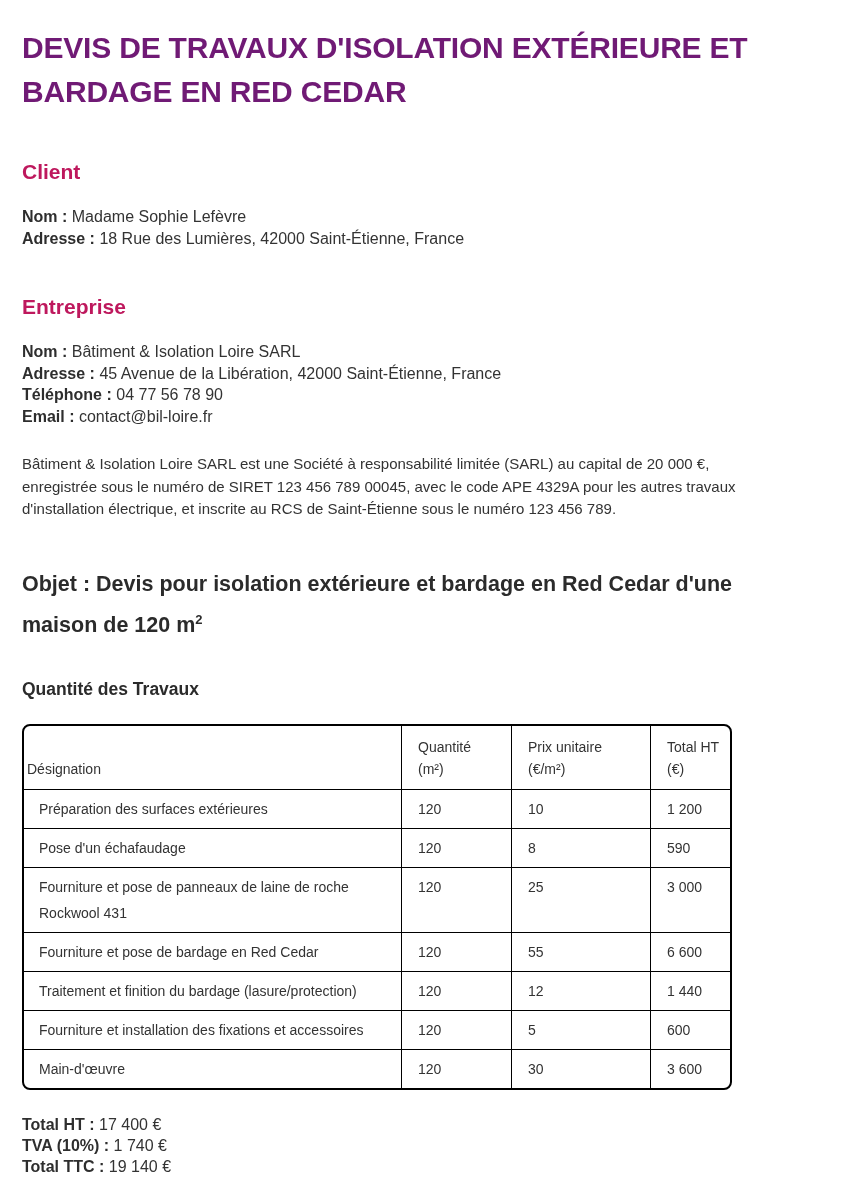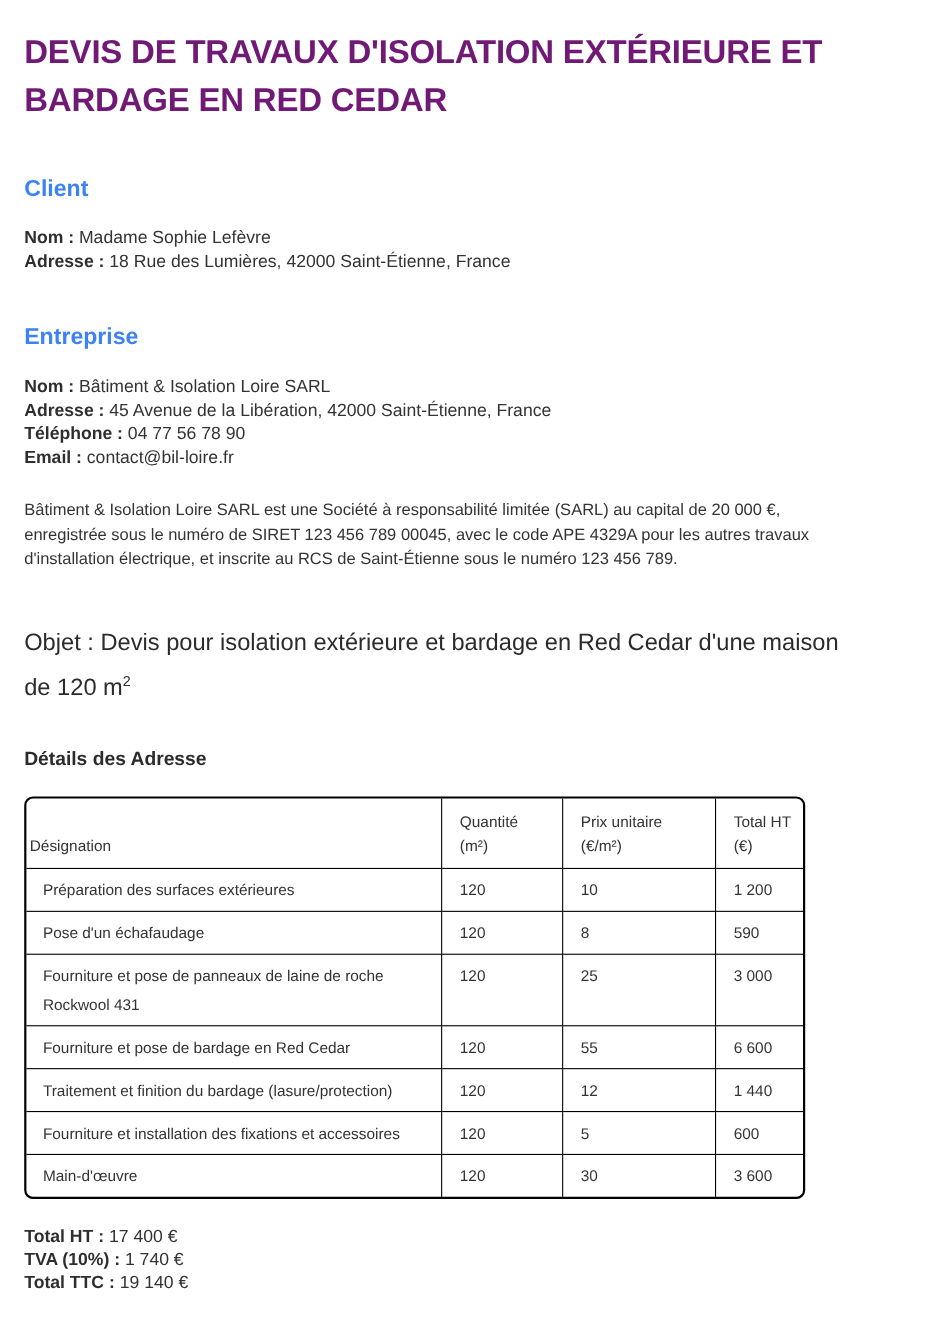--- a/index.html
+++ b/index.html
@@ -18,26 +18,26 @@
   h1.page-title {
     font-size: 30px;
     font-weight: 700;
     line-height: 44px;
     color: #701a75;
     letter-spacing: -0.2px;
   }
   h2.section-heading {
     font-size: 21px;
     font-weight: 700;
-    color: #3b82f6;
+    color: #be185d;
     margin-top: 46px;
   }
   h2.objet-heading {
     font-size: 21.5px;
-    font-weight: 400;
+    font-weight: 700;
     color: #2b2b2b;
     line-height: 35px;
     margin-top: 46px;
   }
   h2.objet-heading sup { font-size: 13px; }
   h3.sub-heading {
     font-size: 17.5px;
     font-weight: 700;
     color: #2b2b2b;
     margin-top: 36px;
@@ -106,21 +106,21 @@
   <div class="field-block">
     <p class="field"><b>Nom :</b> <span>Bâtiment &amp; Isolation Loire SARL</span></p>
     <p class="field"><b>Adresse :</b> <span>45 Avenue de la Libération, 42000 Saint-Étienne, France</span></p>
     <p class="field"><b>Téléphone :</b> <span>04 77 56 78 90</span></p>
     <p class="field"><b>Email :</b> <span>contact@bil-loire.fr</span></p>
   </div>
   <p class="paragraph">Bâtiment &amp; Isolation Loire SARL est une Société à responsabilité limitée (SARL) au capital de 20 000 €, enregistrée sous le numéro de SIRET 123 456 789 00045, avec le code APE 4329A pour les autres travaux d'installation électrique, et inscrite au RCS de Saint-Étienne sous le numéro 123 456 789.</p>
 
   <h2 class="objet-heading"><span>Objet : Devis pour isolation extérieure et bardage en Red Cedar d'une maison de 120 m</span><sup>2</sup></h2>
 
-  <h3 class="sub-heading">Détails des Adresse</h3>
+  <h3 class="sub-heading">Quantité des Travaux</h3>
 
   <table class="works-table">
     <colgroup>
       <col style="width: 378px">
       <col style="width: 110px">
       <col style="width: 139px">
       <col style="width: 79px">
     </colgroup>
     <thead>
       <tr>

